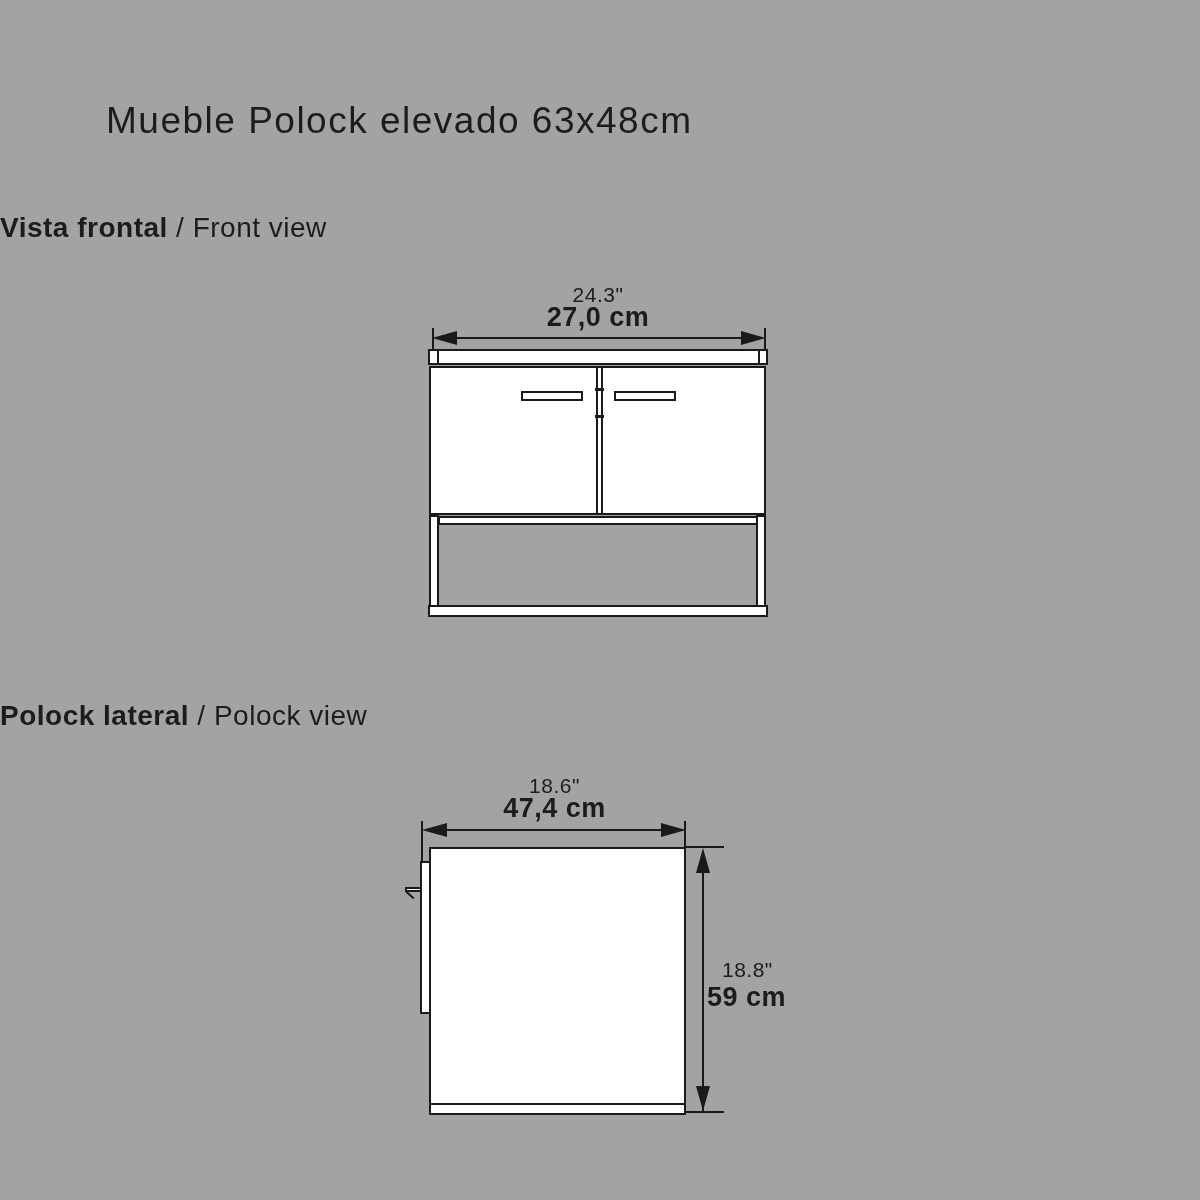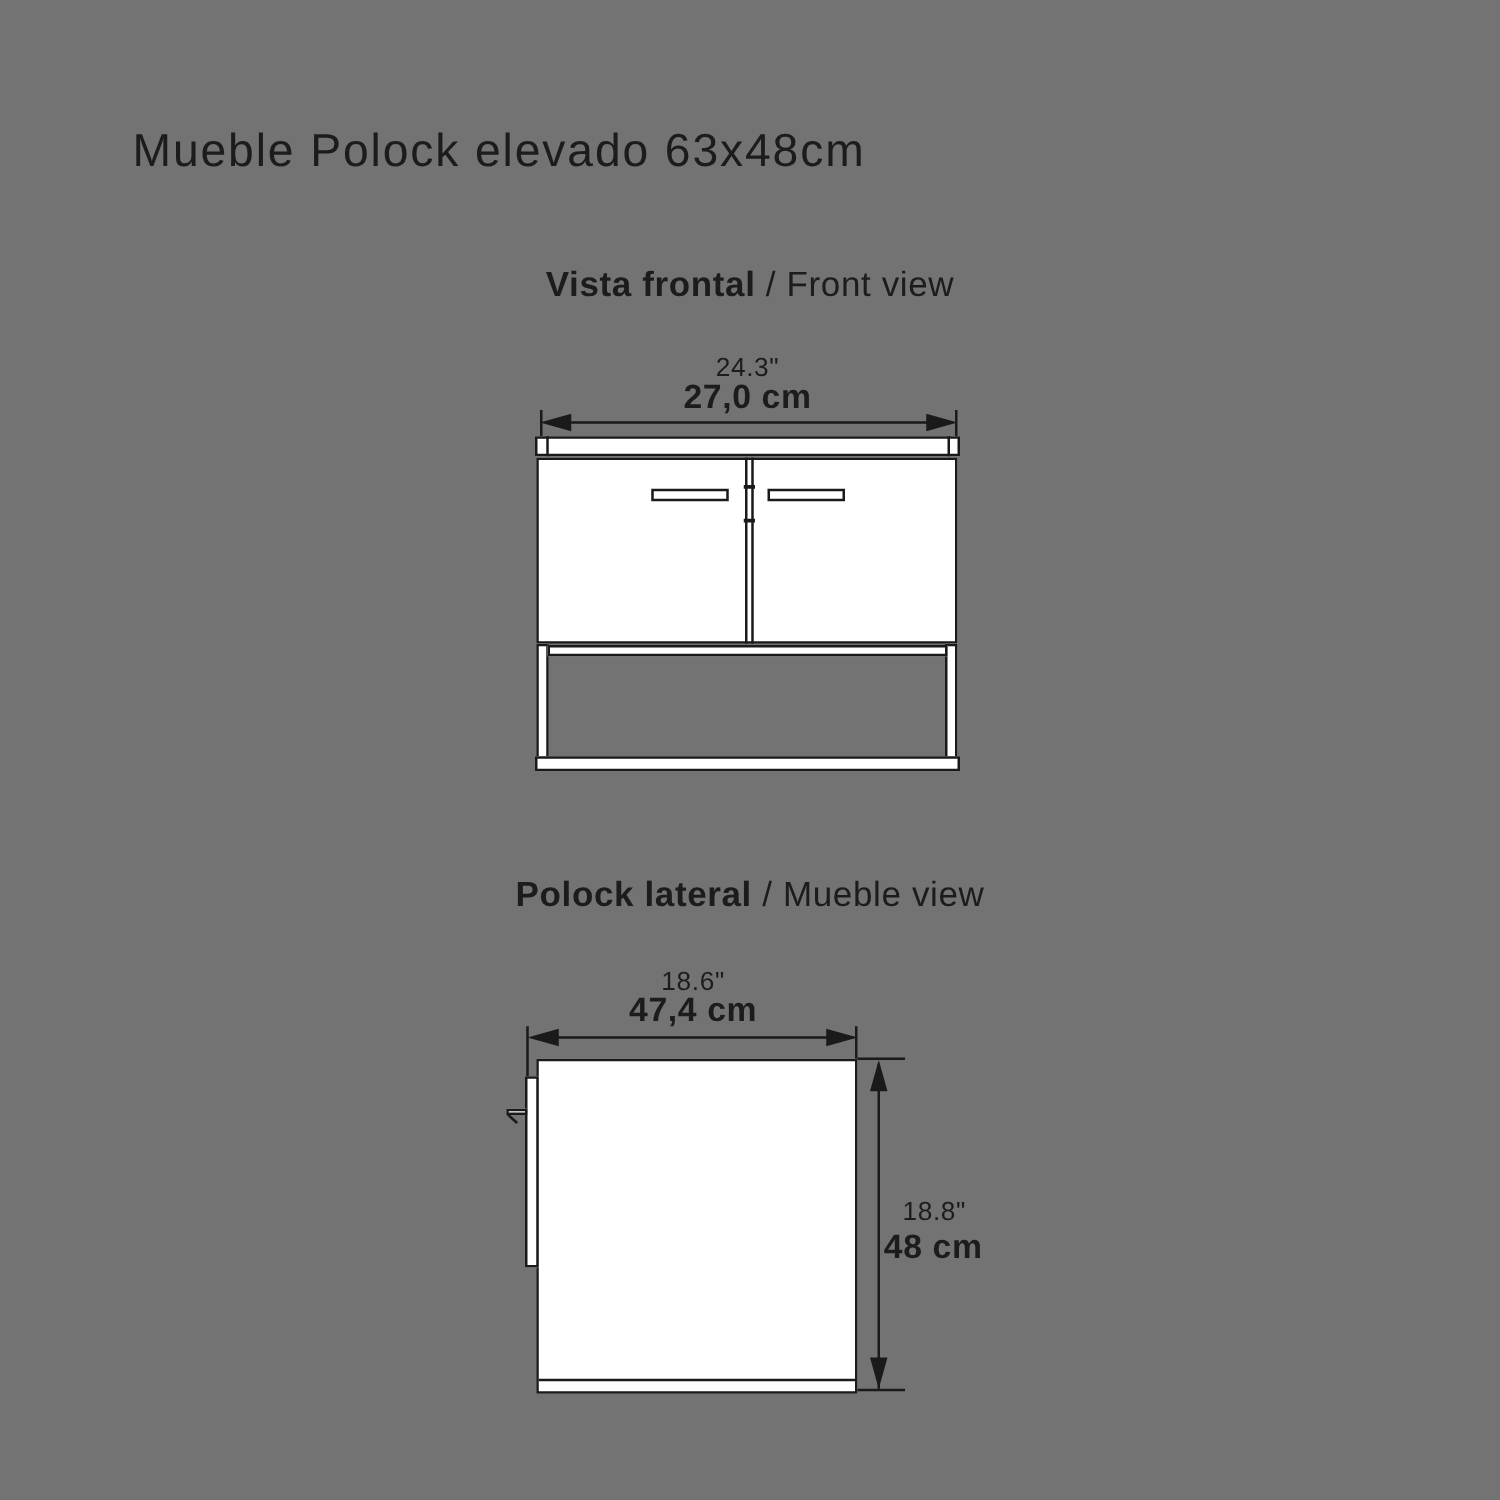--- a/index.html
+++ b/index.html
@@ -1,34 +1,34 @@
 <!DOCTYPE html>
 <html><head>
 <meta charset="utf-8">
 <style>
   html,body{margin:0;padding:0;background:#fff;}
   .canvas{
     position:relative;
     width:1200px;height:1200px;
-    background:#737373;
+    background:#a3a3a3;
     font-family:"Liberation Sans", sans-serif;
     color:#1c1c1c;
     overflow:hidden;
   }
   .abs{position:absolute;}
   .grp{display:contents;}
 
   
   .page-title{
     left:106px;top:100px;
     font-size:37px;font-weight:400;letter-spacing:1.5px;
     color:#1c1c1c;white-space:nowrap;
   }
   .view-heading{
-    left:0;width:1200px;text-align:center;
+    left:0;width:1200px;text-align:left;
     font-size:28px;letter-spacing:.5px;white-space:nowrap;
   }
   .view-heading .hb{font-weight:700;}
   .view-heading .hr{font-weight:400;}
   .dim-label-in{font-size:21px;font-weight:400;letter-spacing:.5px;white-space:nowrap;}
   .dim-label-cm{font-size:27px;font-weight:700;letter-spacing:.5px;white-space:nowrap;}
   .center-336{left:430px;width:336px;text-align:center;}
   .center-263{left:423px;width:263px;text-align:center;}
 
   
@@ -79,21 +79,21 @@
 
     <div class="abs box" style="left:429px;top:515px;width:10px;height:93px"></div>
     <div class="abs box" style="left:756px;top:515px;width:10px;height:93px"></div>
     <div class="abs box" style="left:438px;top:516px;width:320px;height:9px"></div>
     <div class="abs box" style="left:428px;top:605px;width:340px;height:12px"></div>
   </div>
 
   
   <div class="grp">
 
-    <div class="abs view-heading" style="top:700px"><span class="hb">Polock lateral</span><span class="hr"> / Mueble view</span></div>
+    <div class="abs view-heading" style="top:700px"><span class="hb">Polock lateral</span><span class="hr"> / Polock view</span></div>
 
     
     <div class="abs dim-label-in center-263" style="top:774px">18.6"</div>
     <div class="abs dim-label-cm center-263" style="top:793px">47,4 cm</div>
 
     
     <div class="abs ln" style="left:426px;top:829px;width:257px;height:2px"></div>
     <div class="abs arr arr-left" style="left:422px;top:823px"></div>
     <div class="abs arr arr-right" style="left:661px;top:823px"></div>
     <div class="abs ln" style="left:421px;top:821px;width:2px;height:42px"></div>
@@ -107,16 +107,16 @@
     <div class="abs ln" style="left:407px;top:891px;width:10px;height:2px;transform:rotate(42deg);transform-origin:left top"></div>
 
     
     <div class="abs ln" style="left:686px;top:846px;width:38px;height:2px"></div>
     <div class="abs ln" style="left:686px;top:1111px;width:38px;height:2px"></div>
     <div class="abs ln" style="left:702px;top:851px;width:2px;height:260px"></div>
     <div class="abs arr arr-up" style="left:696px;top:848px"></div>
     <div class="abs arr arr-down" style="left:696px;top:1086px"></div>
 
     <div class="abs dim-label-in" style="left:722px;top:958px">18.8"</div>
-    <div class="abs dim-label-cm" style="left:707px;top:982px">48 cm</div>
+    <div class="abs dim-label-cm" style="left:707px;top:982px">59 cm</div>
   </div>
 
 </div>
 
 </body></html>

